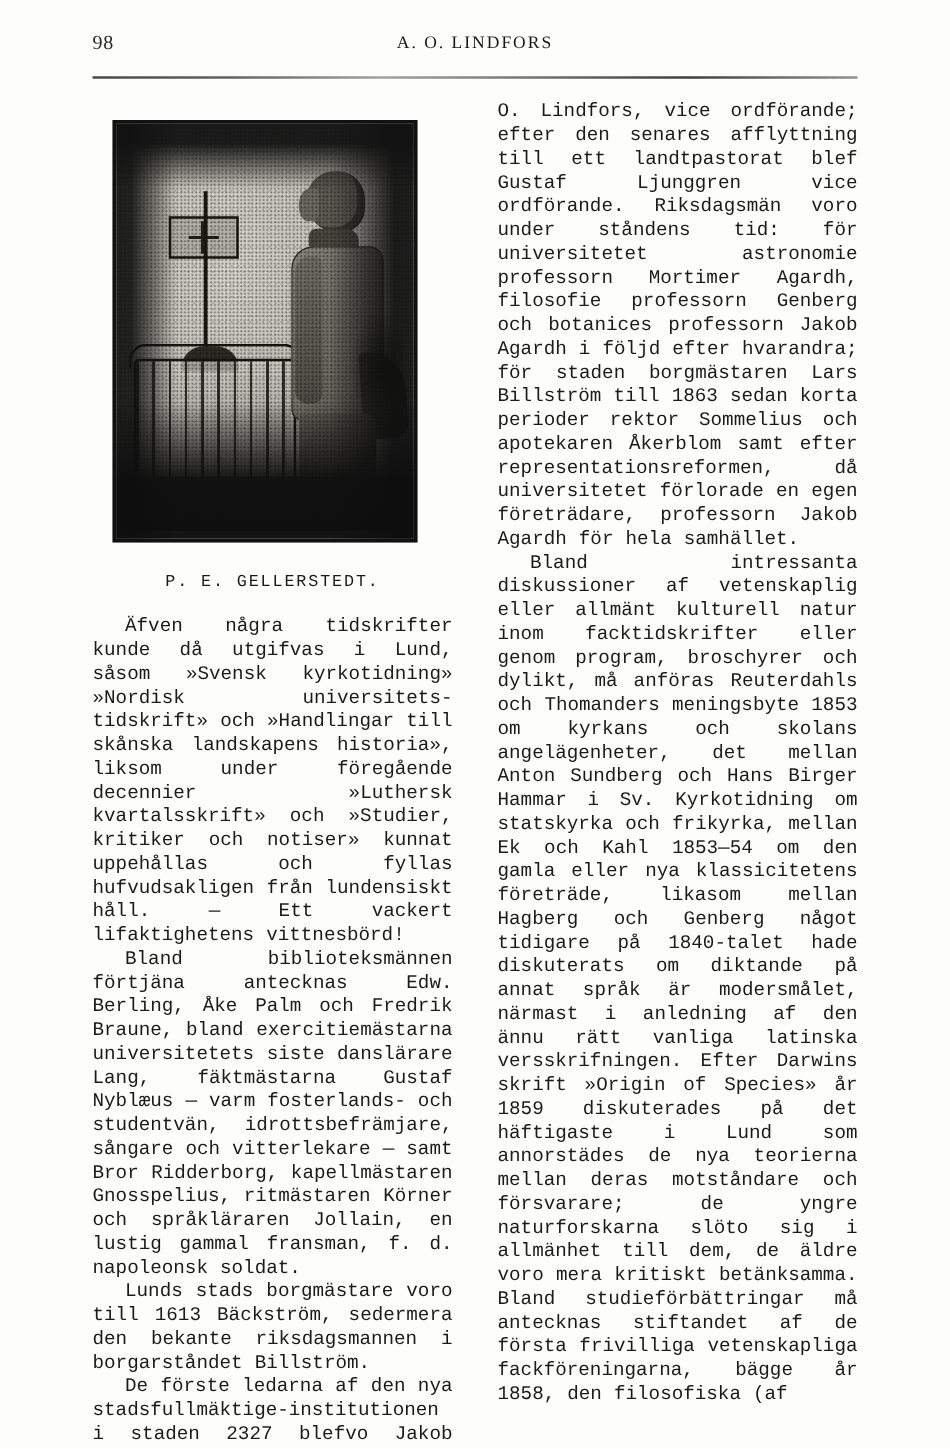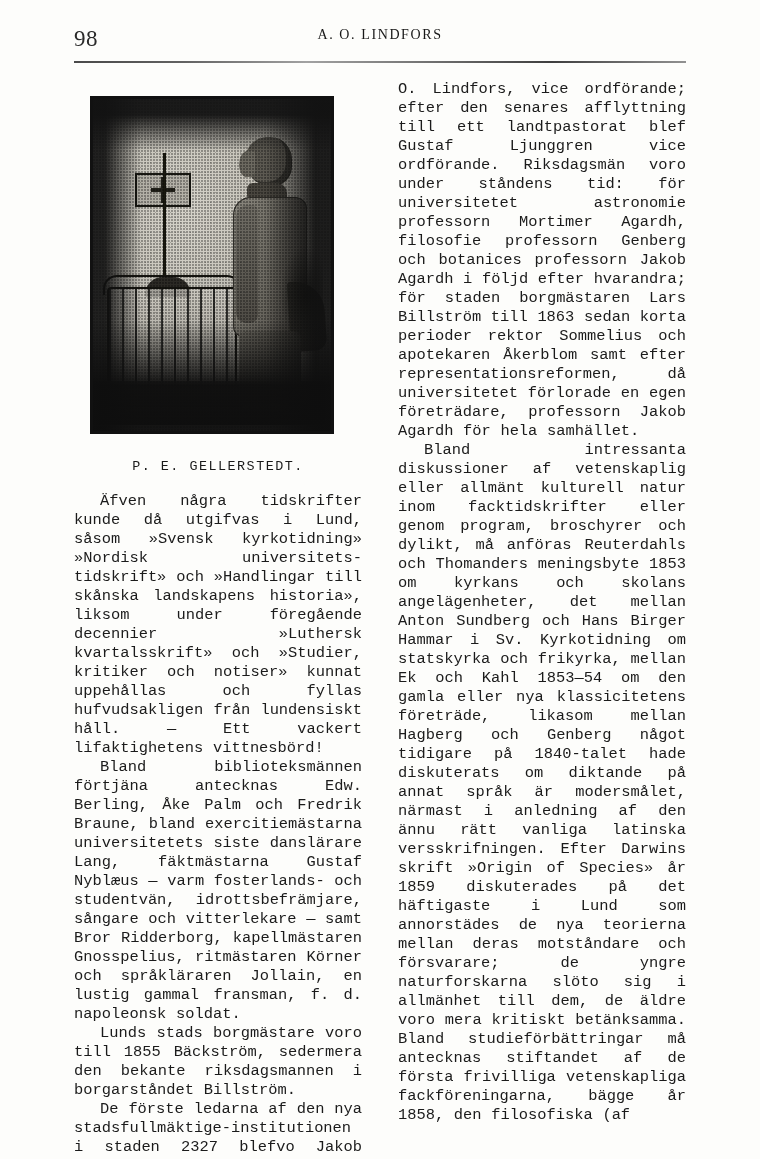--- a/index.html
+++ b/index.html
@@ -27,21 +27,21 @@
     position: absolute;
     left: 74px;
     top: 26px;
     width: 612px;
     height: 34px;
   }
   .folio {
     position: absolute;
     left: 0;
     top: 0;
-    font-size: 23px;
+    font-size: 16px;
     letter-spacing: 0.5px;
     color: #2a2a2a;
   }
   .head-title {
     position: absolute;
     left: 0;
     right: 0;
     top: 1px;
     text-align: center;
     font-size: 14px;
@@ -295,21 +295,21 @@
           <div class="halftone"></div>
           <div class="vignette"></div>
         </div>
       </div>
       <figcaption class="plate-caption">P. E. GELLERSTEDT.</figcaption>
     </figure>
 
     <div class="after-plate">
       <p>Äfven några tidskrifter kunde då utgifvas i Lund, såsom »Svensk kyrkotidning» »Nordisk universitets-tidskrift» och »Handlingar till skånska landskapens historia», liksom under föregående decennier »Luthersk kvartalsskrift» och »Studier, kritiker och notiser» kunnat uppehållas och fyllas hufvudsakligen från lundensiskt håll. — Ett vackert lifaktighetens vittnesbörd!</p>
       <p>Bland biblioteksmännen förtjäna antecknas Edw. Berling, Åke Palm och Fredrik Braune, bland exercitiemästarna universitetets siste danslärare Lang, fäktmästarna Gustaf Nyblæus — varm fosterlands- och studentvän, idrottsbefrämjare, sångare och vitterlekare — samt Bror Ridderborg, kapellmästaren Gnosspelius, ritmästaren Körner och språkläraren Jollain, en lustig gammal fransman, f. d. napoleonsk soldat.</p>
-      <p>Lunds stads borgmästare voro till 1855 Bäckström, sedermera den bekante riksdagsmannen i borgarståndet Billström.</p>
+      <p>Lunds stads borgmästare voro till 1613 Bäckström, sedermera den bekante riksdagsmannen i borgarståndet Billström.</p>
       <p>De förste ledarna af den nya stadsfullmäktige-institutionen i staden 2327 blefvo Jakob Agardh, ordförande, och J.</p>
     </div>
   </div>
 
   <div class="col col-right">
     <p class="noindent">O. Lindfors, vice ordförande; efter den senares afflyttning till ett landtpastorat blef Gustaf Ljunggren vice ordförande. Riksdagsmän voro under ståndens tid: för universitetet astronomie professorn Mortimer Agardh, filosofie professorn Genberg och botanices professorn Jakob Agardh i följd efter hvarandra; för staden borgmästaren Lars Billström till 1863 sedan korta perioder rektor Sommelius och apotekaren Åkerblom samt efter representationsreformen, då universitetet förlorade en egen företrädare, professorn Jakob Agardh för hela samhället.</p>
     <p>Bland intressanta diskussioner af vetenskaplig eller allmänt kulturell natur inom facktidskrifter eller genom program, broschyrer och dylikt, må anföras Reuterdahls och Thomanders meningsbyte 1853 om kyrkans och skolans angelägenheter, det mellan Anton Sundberg och Hans Birger Hammar i Sv. Kyrkotidning om statskyrka och frikyrka, mellan Ek och Kahl 1853—54 om den gamla eller nya klassicitetens företräde, likasom mellan Hagberg och Genberg något tidigare på 1840-talet hade diskuterats om diktande på annat språk är modersmålet, närmast i anledning af den ännu rätt vanliga latinska versskrifningen. Efter Darwins skrift »Origin of Species» år 1859 diskuterades på det häftigaste i Lund som annorstädes de nya teorierna mellan deras motståndare och försvarare; de yngre naturforskarna slöto sig i allmänhet till dem, de äldre voro mera kritiskt betänksamma. Bland studieförbättringar må antecknas stiftandet af de första frivilliga vetenskapliga fackföreningarna, bägge år 1858, den filosofiska (af</p>
   </div>
 
 </div>

